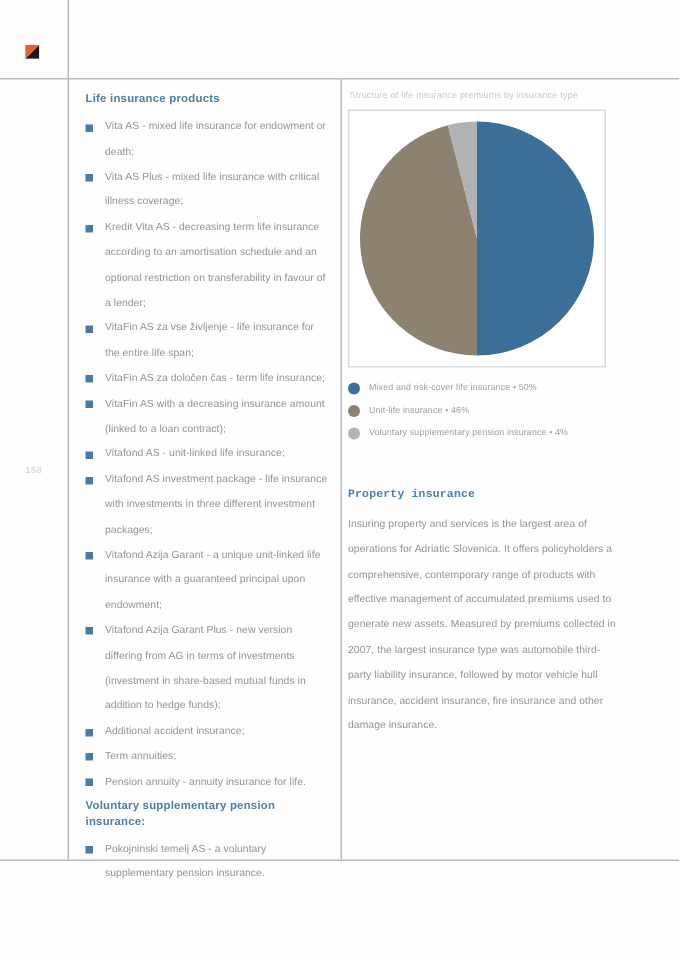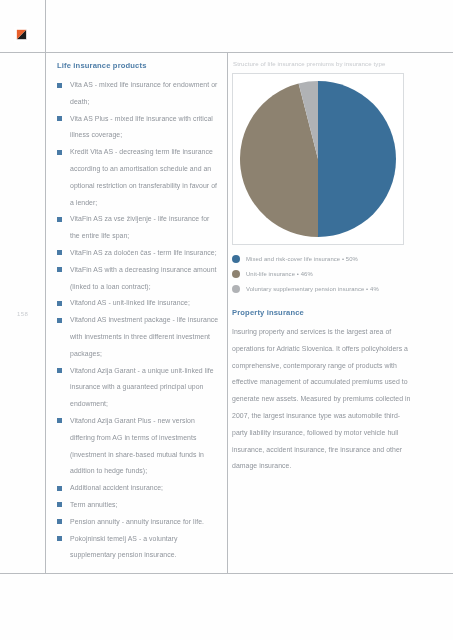--- a/index.html
+++ b/index.html
@@ -162,20 +162,21 @@
       <li><span class="bsq"></span><span>VitaFin AS with a decreasing insurance amount (linked to a loan contract);</span></li>
       <li><span class="bsq"></span><span>Vitafond AS - unit-linked life insurance;</span></li>
       <li><span class="bsq"></span><span>Vitafond AS investment package - life insurance with investments in three different investment packages;</span></li>
       <li><span class="bsq"></span><span>Vitafond Azija Garant - a unique unit-linked life insurance with a guaranteed principal upon endowment;</span></li>
       <li><span class="bsq"></span><span>Vitafond Azija Garant Plus - new version differing from AG in terms of investments (investment in share-based mutual funds in addition to hedge funds);</span></li>
       <li><span class="bsq"></span><span>Additional accident insurance;</span></li>
       <li><span class="bsq"></span><span>Term annuities;</span></li>
       <li><span class="bsq"></span><span>Pension annuity - annuity insurance for life.</span></li>
     </ul>
 
+    <h2 class="sec sec-gap">Voluntary supplementary pension insurance:</h2>
 
     <ul class="bullets">
       <li><span class="bsq"></span><span>Pokojninski temelj AS - a voluntary supplementary pension insurance.</span></li>
     </ul>
 
   </div>
 
   <div class="col-right">
 
     <div class="chart-caption">Structure of life insurance premiums by insurance type</div>
@@ -200,18 +201,18 @@
       <div class="legend-row">
         <span class="legend-dot" style="background:#8d8270"></span>
         <span class="legend-label">Unit-life insurance • 46%</span>
       </div>
       <div class="legend-row">
         <span class="legend-dot" style="background:#b0b2b5"></span>
         <span class="legend-label">Voluntary supplementary pension insurance • 4%</span>
       </div>
     </div>
 
-    <h2 class="sec" style="margin-top:14px;">Property insurance</h2>
+    <h2 class="sec" style="margin-top:32px;font-family:Liberation Mono, monospace;">Property insurance</h2>
     <p class="body">Insuring property and services is the largest area of operations for Adriatic Slovenica. It offers policyholders a comprehensive, contemporary range of products with effective management of accumulated premiums used to generate new assets. Measured by premiums collected in 2007, the largest insurance type was automobile third-party liability insurance, followed by motor vehicle hull insurance, accident insurance, fire insurance and other damage insurance.</p>
 
   </div>
 
 </div>
 
 </body></html>

